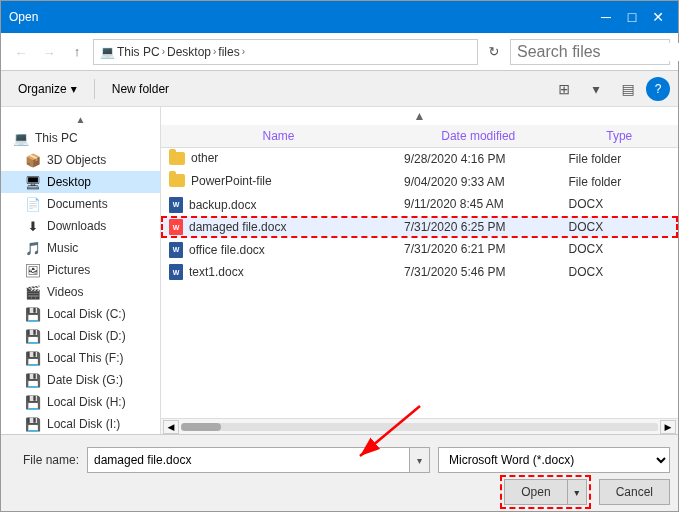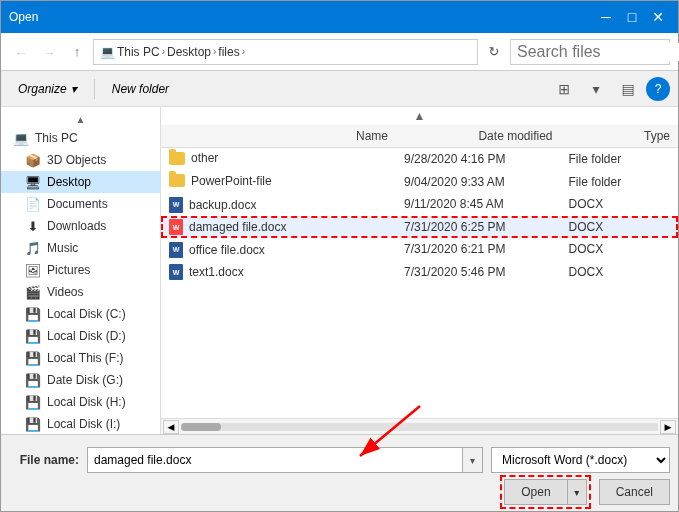--- a/index.html
+++ b/index.html
@@ -142,21 +142,20 @@
     .toolbar-btn {
       background: none;
       border: 1px solid transparent;
       padding: 3px 8px;
       cursor: pointer;
       font-size: 12px;
       border-radius: 2px;
       display: flex;
       align-items: center;
       gap: 4px;
-      font-style: italic;
     }
 
     .toolbar-separator { width: 1px; height: 20px; background: #ccc; }
 
     .toolbar-right {
       margin-left: auto;
       display: flex;
       align-items: center;
       gap: 4px;
     }
@@ -243,24 +242,24 @@
 
     .file-table {
       width: 100%;
       border-collapse: collapse;
     }
 
     .file-table th {
       background: #f5f5f5;
       border-bottom: 1px solid #ddd;
       padding: 4px 8px;
-      text-align: right;
+      text-align: center;
       font-weight: normal;
       font-size: 12px;
-      color: #404040;
+      color: #8b5cf6;
       cursor: pointer;
       position: sticky;
       top: 0;
     }
 
     .file-table td {
       padding: 3px 8px;
       font-size: 12px;
       color: #333;
       white-space: nowrap;
@@ -359,21 +358,20 @@
       align-items: center;
       gap: 8px;
     }
 
     .filename-label {
       font-size: 12px;
       color: #333;
       width: 70px;
       text-align: right;
       flex-shrink: 0;
-      font-weight: bold;
     }
 
     .filename-input-wrap {
       display: flex;
       align-items: center;
       gap: 0;
       flex: 1;
     }
 
     .filename-input {
@@ -396,21 +394,21 @@
       align-items: center;
       justify-content: center;
       font-size: 10px;
       color: #555;
     }
 
     .filetype-select-wrap {
       display: flex;
       align-items: center;
       gap: 0;
-      width: 179px;
+      width: 232px;
     }
 
     .filetype-select {
       flex: 1;
       height: 26px;
       border: 1px solid #aaa;
       padding: 2px 6px;
       font-size: 12px;
       background: white;
       outline: none;

